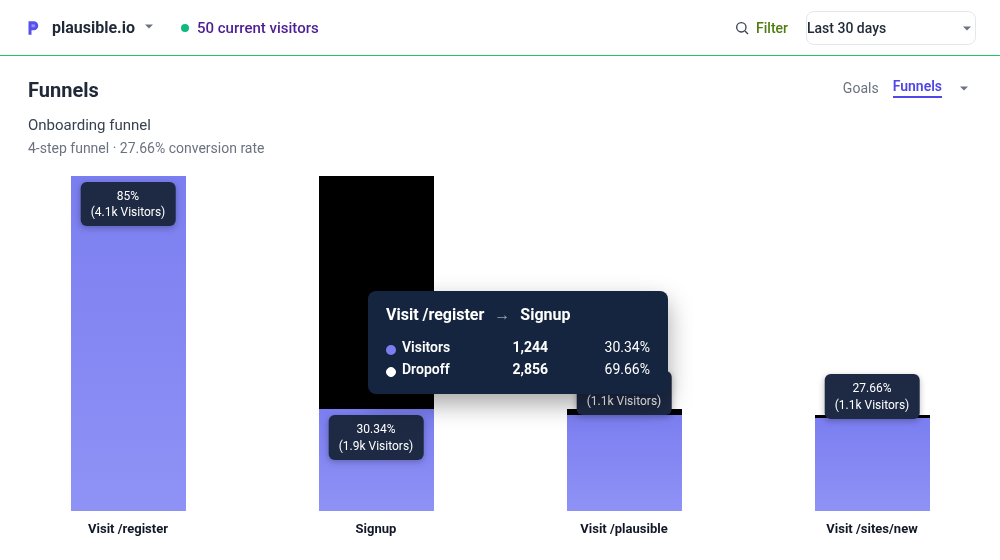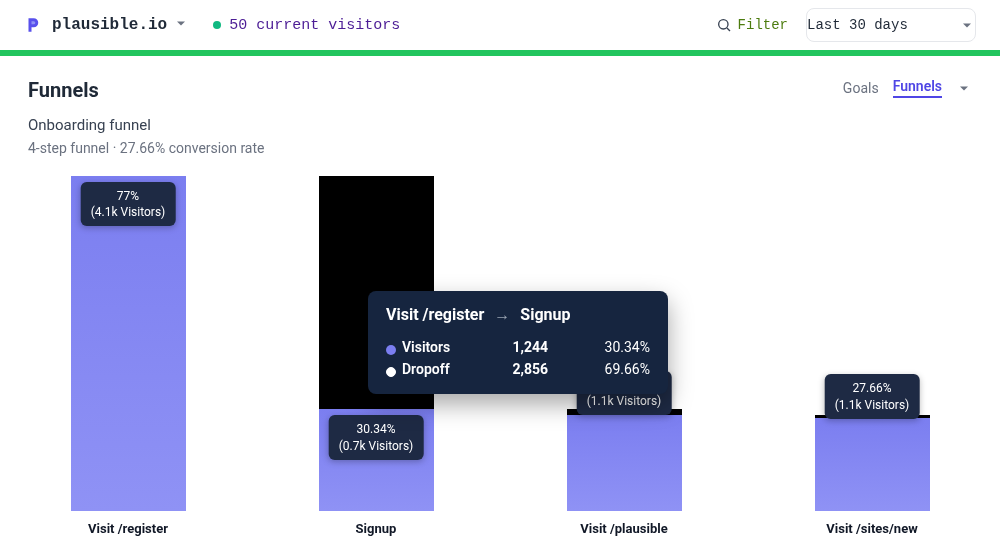--- a/index.html
+++ b/index.html
@@ -9,22 +9,21 @@
     color: #1f2937;
     width: 1000px;
     height: 560px;
     overflow: hidden;
   }
   .topbar {
     display: flex;
     align-items: center;
     height: 56px;
     padding: 0 24px;
-    border-bottom: 6px solid #22c55e;
-    font-family: Liberation Mono, monospace;
+    border-bottom: 1px solid #22c55e;
   }
   .logo {
     width: 18px; height: 18px;
     margin-right: 10px;
     display:inline-flex; align-items:center; justify-content:center;
   }
   .logo svg { width:18px; height:18px; }
   .site-name { font-weight: 700; font-size: 16px; color:#1f2937; }
   .chev { margin-left: 6px; color:#6b7280; }
   .visitors {
@@ -166,31 +165,31 @@
         </svg>
     </div>
   </div>
 
   <div class="chart-wrap">
     <div class="bars" id="bars">
         <div class="col">
           <div class="bar-outer" style="height: 335px; background: transparent; position: relative;">
             <div class="bar-inner" style="height: 335px;"></div>
             <div class="badge" style="top: 6px;">
-              <div>77%</div>
+              <div>85%</div>
               <div>(4.1k Visitors)</div>
             </div>
           </div>
         </div>
         <div class="col">
           <div class="bar-outer" style="height: 335px; position: relative;">
             <div class="bar-inner" style="height: 101.639px;"></div>
             <div class="badge" style="top: 239.361px;">
               <div>30.34%</div>
-              <div>(0.7k Visitors)</div>
+              <div>(1.9k Visitors)</div>
             </div>
           </div>
         </div>
         <div class="col">
           <div class="bar-outer" style="height: 101.639px; position: relative;">
             <div class="bar-inner" style="height: 96.413px;"></div>
             <div class="badge" style="top: -38.774px;">
               <div>28.78%</div>
               <div>(1.1k Visitors)</div>
             </div>

